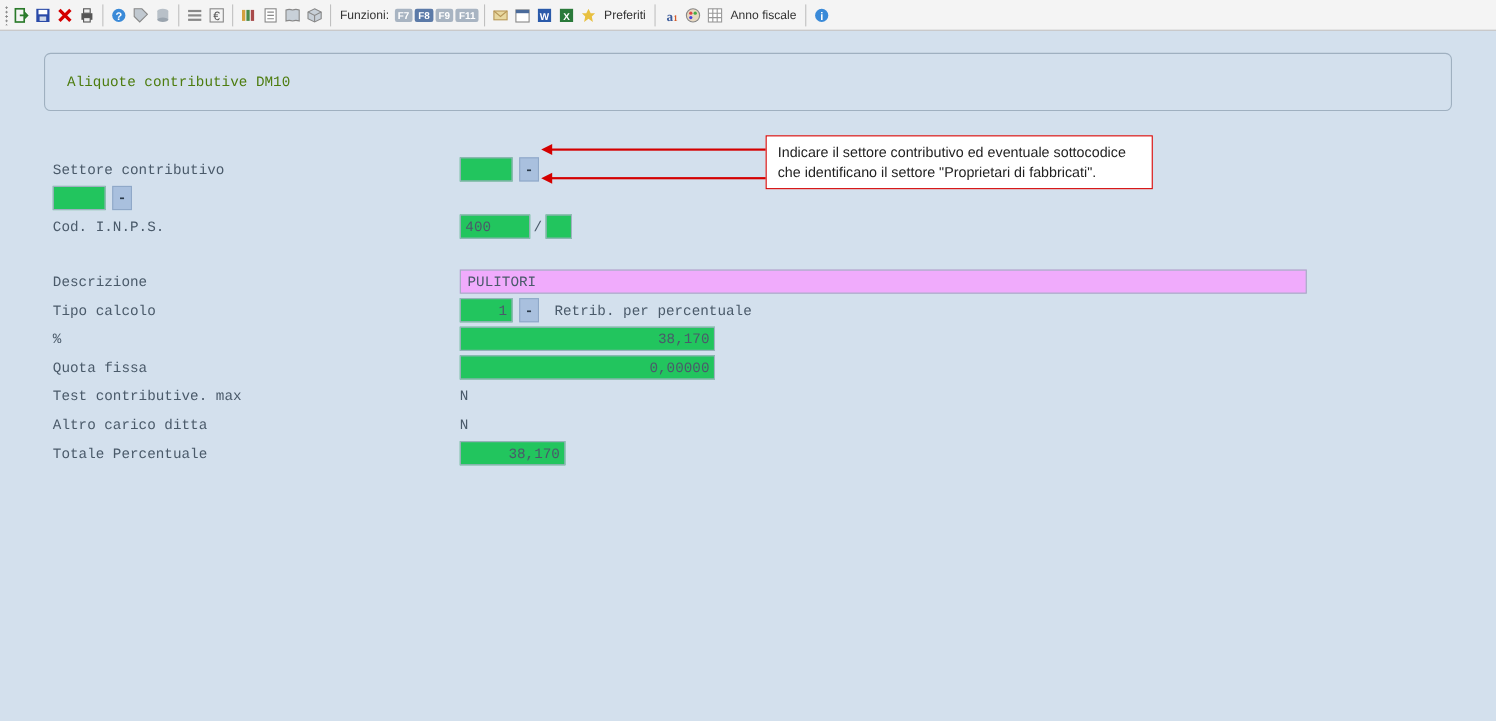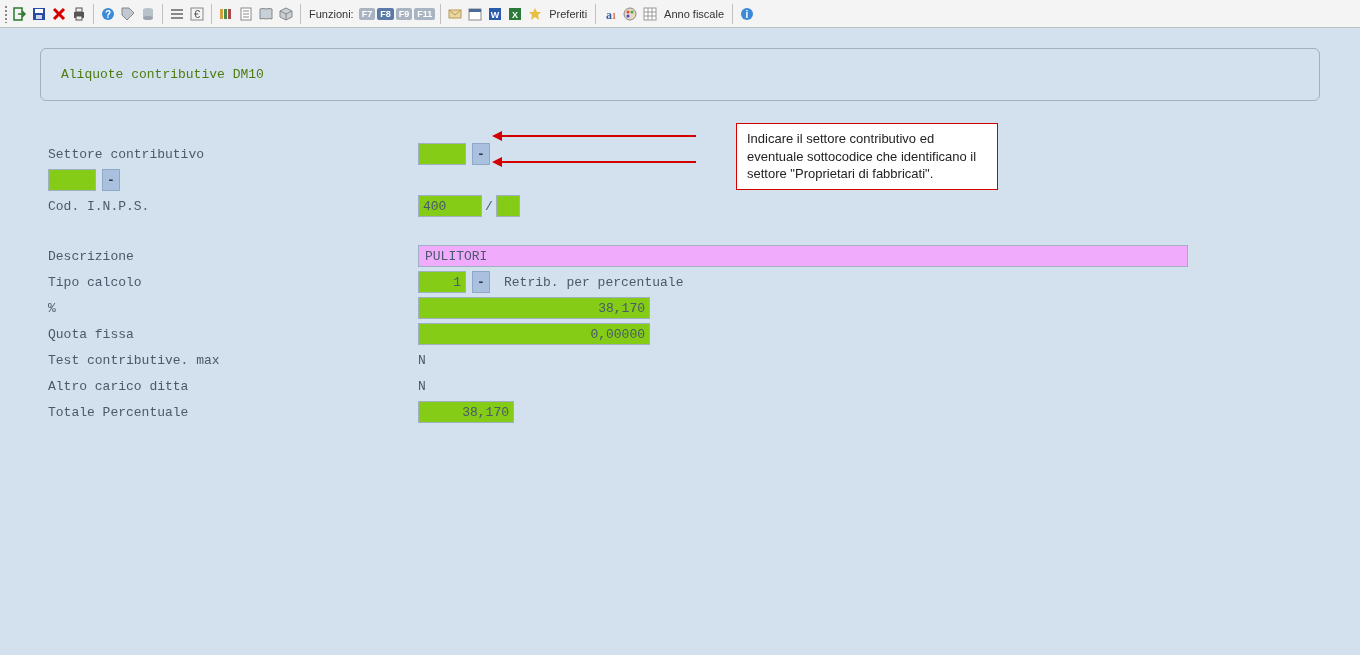--- a/index.html
+++ b/index.html
@@ -82,21 +82,21 @@
   height: 26px;
   color: #4a5a6a;
 }
 .row .lbl {
   width: 370px;
   font-size: 13px;
 }
 .field {
   border: 1px solid #9fb0c0;
   height: 22px;
-  background: #84cc16;
+  background: #22c55e;
   padding: 0 4px;
   font-family: "Courier New", monospace;
   font-size: 13px;
   color: #4a5a6a;
   display: inline-flex;
   align-items: center;
 }
 .field.right { justify-content: flex-end; }
 .lookup-btn {
   width: 18px;
@@ -133,23 +133,23 @@
 .spacer { height: 24px; }
 .callout {
   position: absolute;
   border: 1px solid #d40000;
   background: #fff;
   font-family: Arial, sans-serif;
   font-size: 13px;
   color: #222;
   padding: 6px 10px;
   line-height: 1.35;
-  left: 736px;
+  left: 696px;
   top: 95px;
-  width: 262px;
+  width: 352px;
 }
 .arrow-line {
   position: absolute;
   height: 2px;
   background: #d40000;
 }
 .arrow-head {
   position: absolute;
   width: 0; height: 0;
   border-top: 5px solid transparent;

